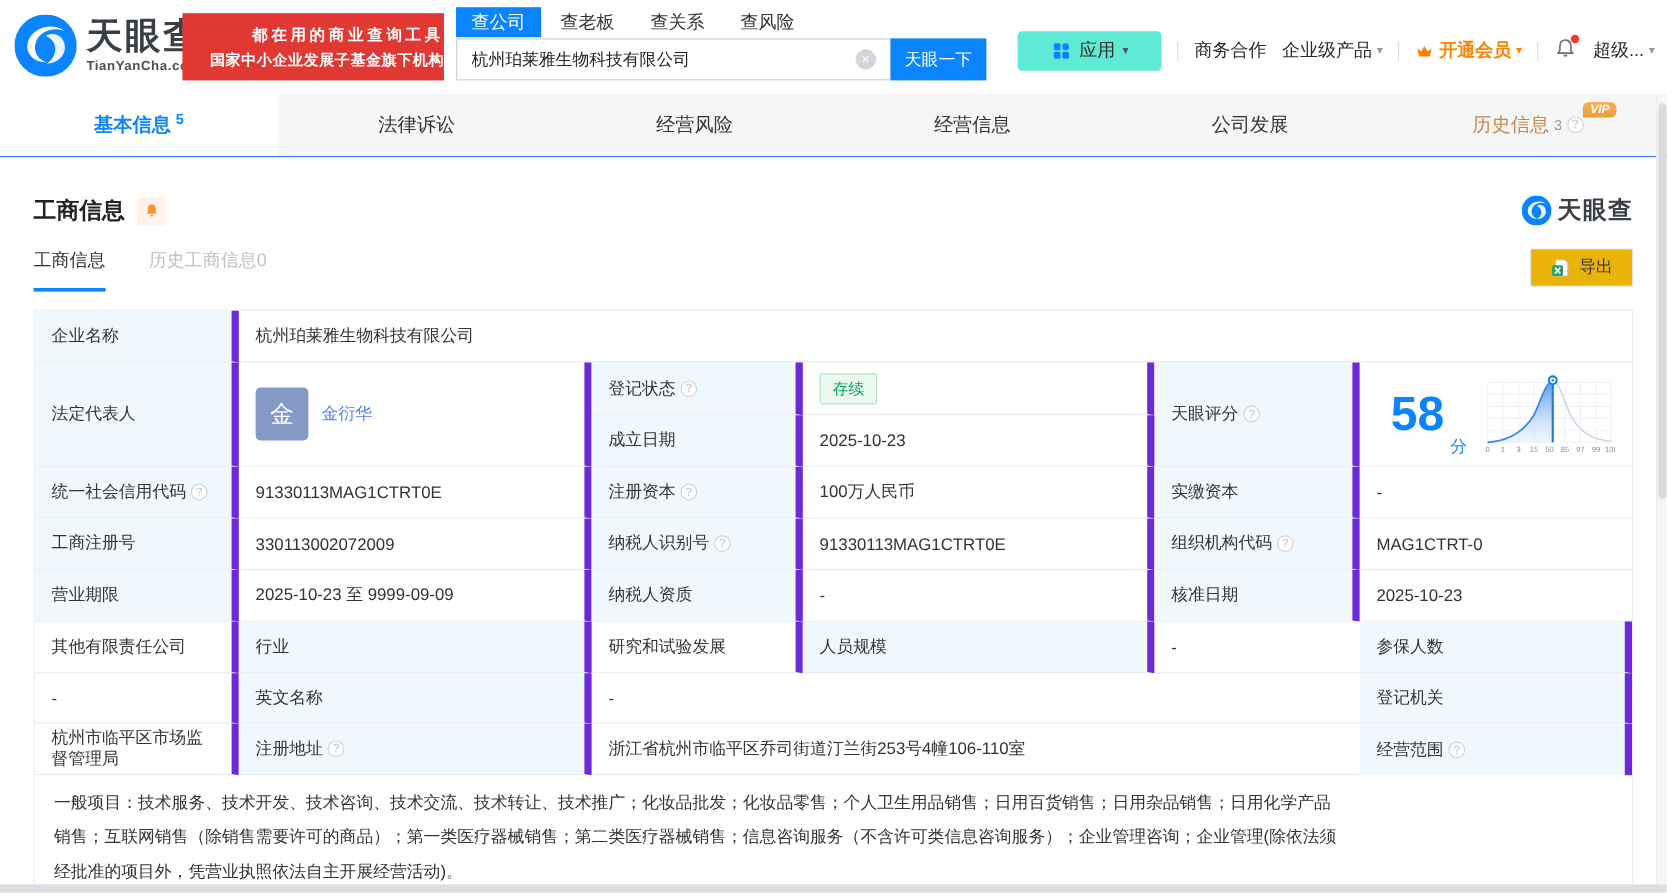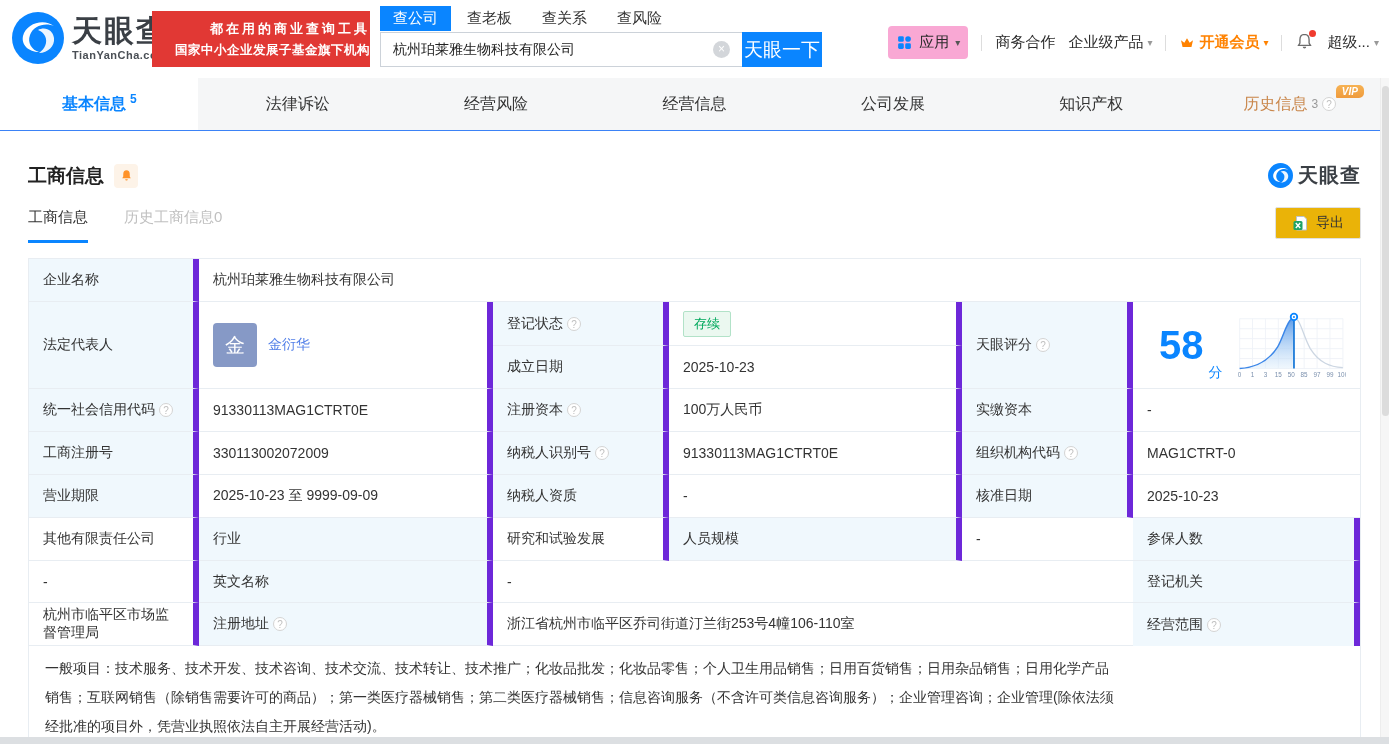--- a/index.html
+++ b/index.html
@@ -16,24 +16,24 @@
   .slogan .l1 { font-size:13px; font-weight:bold; letter-spacing:3px; }
   .slogan .l2 { font-size:12.5px; font-weight:bold; letter-spacing:.5px; }
 
   .search { position:absolute; left:380px; top:5px; }
   .stabs { display:flex; align-items:center; height:26px; }
   .stab { font-size:15px; color:#333; margin-right:30px; cursor:pointer; }
   .stab.active { background:#0a85ff; color:#fff; padding:3px 13px; margin-right:16px; }
   .sbox { display:flex; margin-top:1px; position:relative; }
   .sinput { width:362px; height:35px; border:1px solid #ccd2d9; border-right:none; padding:0 34px 0 12px; font-size:14px; color:#222; outline:none; font-family:inherit; }
   .sclear { position:absolute; right:92px; top:9px; width:17px; height:17px; border-radius:50%; background:#d3d6da; color:#fff; font-size:12px; line-height:17px; text-align:center; cursor:pointer; }
-  .sbtn { width:80px; height:35px; background:#0a85ff; color:#fff; font-size:19px; border:none; cursor:pointer; font-family:inherit; }
+  .sbtn { width:80px; height:35px; background:#0a85ff; color:#fff; font-size:14px; border:none; cursor:pointer; font-family:inherit; }
 
   .nav { position:absolute; right:10px; top:26px; display:flex; align-items:center; gap:13px; font-size:15px; color:#2b2b2b; }
-  .chip { display:flex; align-items:center; gap:6px; background:#f9a8d4; border-radius:4px; padding:7px 8px; cursor:pointer; }
+  .chip { display:flex; align-items:center; gap:6px; background:#5eead4; border-radius:4px; padding:7px 28px; cursor:pointer; }
   .caret { font-size:10px; color:#999; }
   .divi { width:1px; height:16px; background:#ddd; }
   .navitem { display:flex; align-items:center; gap:4px; cursor:pointer; }
   .vipnav { color:#ff8200; font-weight:bold; }
   .vipnav .caret { color:#ff8200; }
   .bellwrap { position:relative; cursor:pointer; }
   .reddot { position:absolute; top:-2px; right:-2px; width:7px; height:7px; border-radius:50%; background:#f03b2e; }
 
   
   .tabbar { height:53px; background:#f5f6f7; display:flex; border-bottom:1px solid #3b82f6;justify-content:flex-end; }
@@ -170,23 +170,20 @@
         <span>法律诉讼</span>
       </div>
     <div class="ptab">
         <span>经营风险</span>
       </div>
     <div class="ptab">
         <span>经营信息</span>
       </div>
     <div class="ptab">
         <span>公司发展</span>
-      </div>
-    <div class="ptab">
-        <span>知识产权</span>
       </div>
     <div class="ptab history">
       <span class="vipbadge">VIP</span>
       <span>历史信息</span>
       <span class="cnt2">3</span>
       <span class="q">?</span>
     </div>
   </div>
 
   <div class="content">

